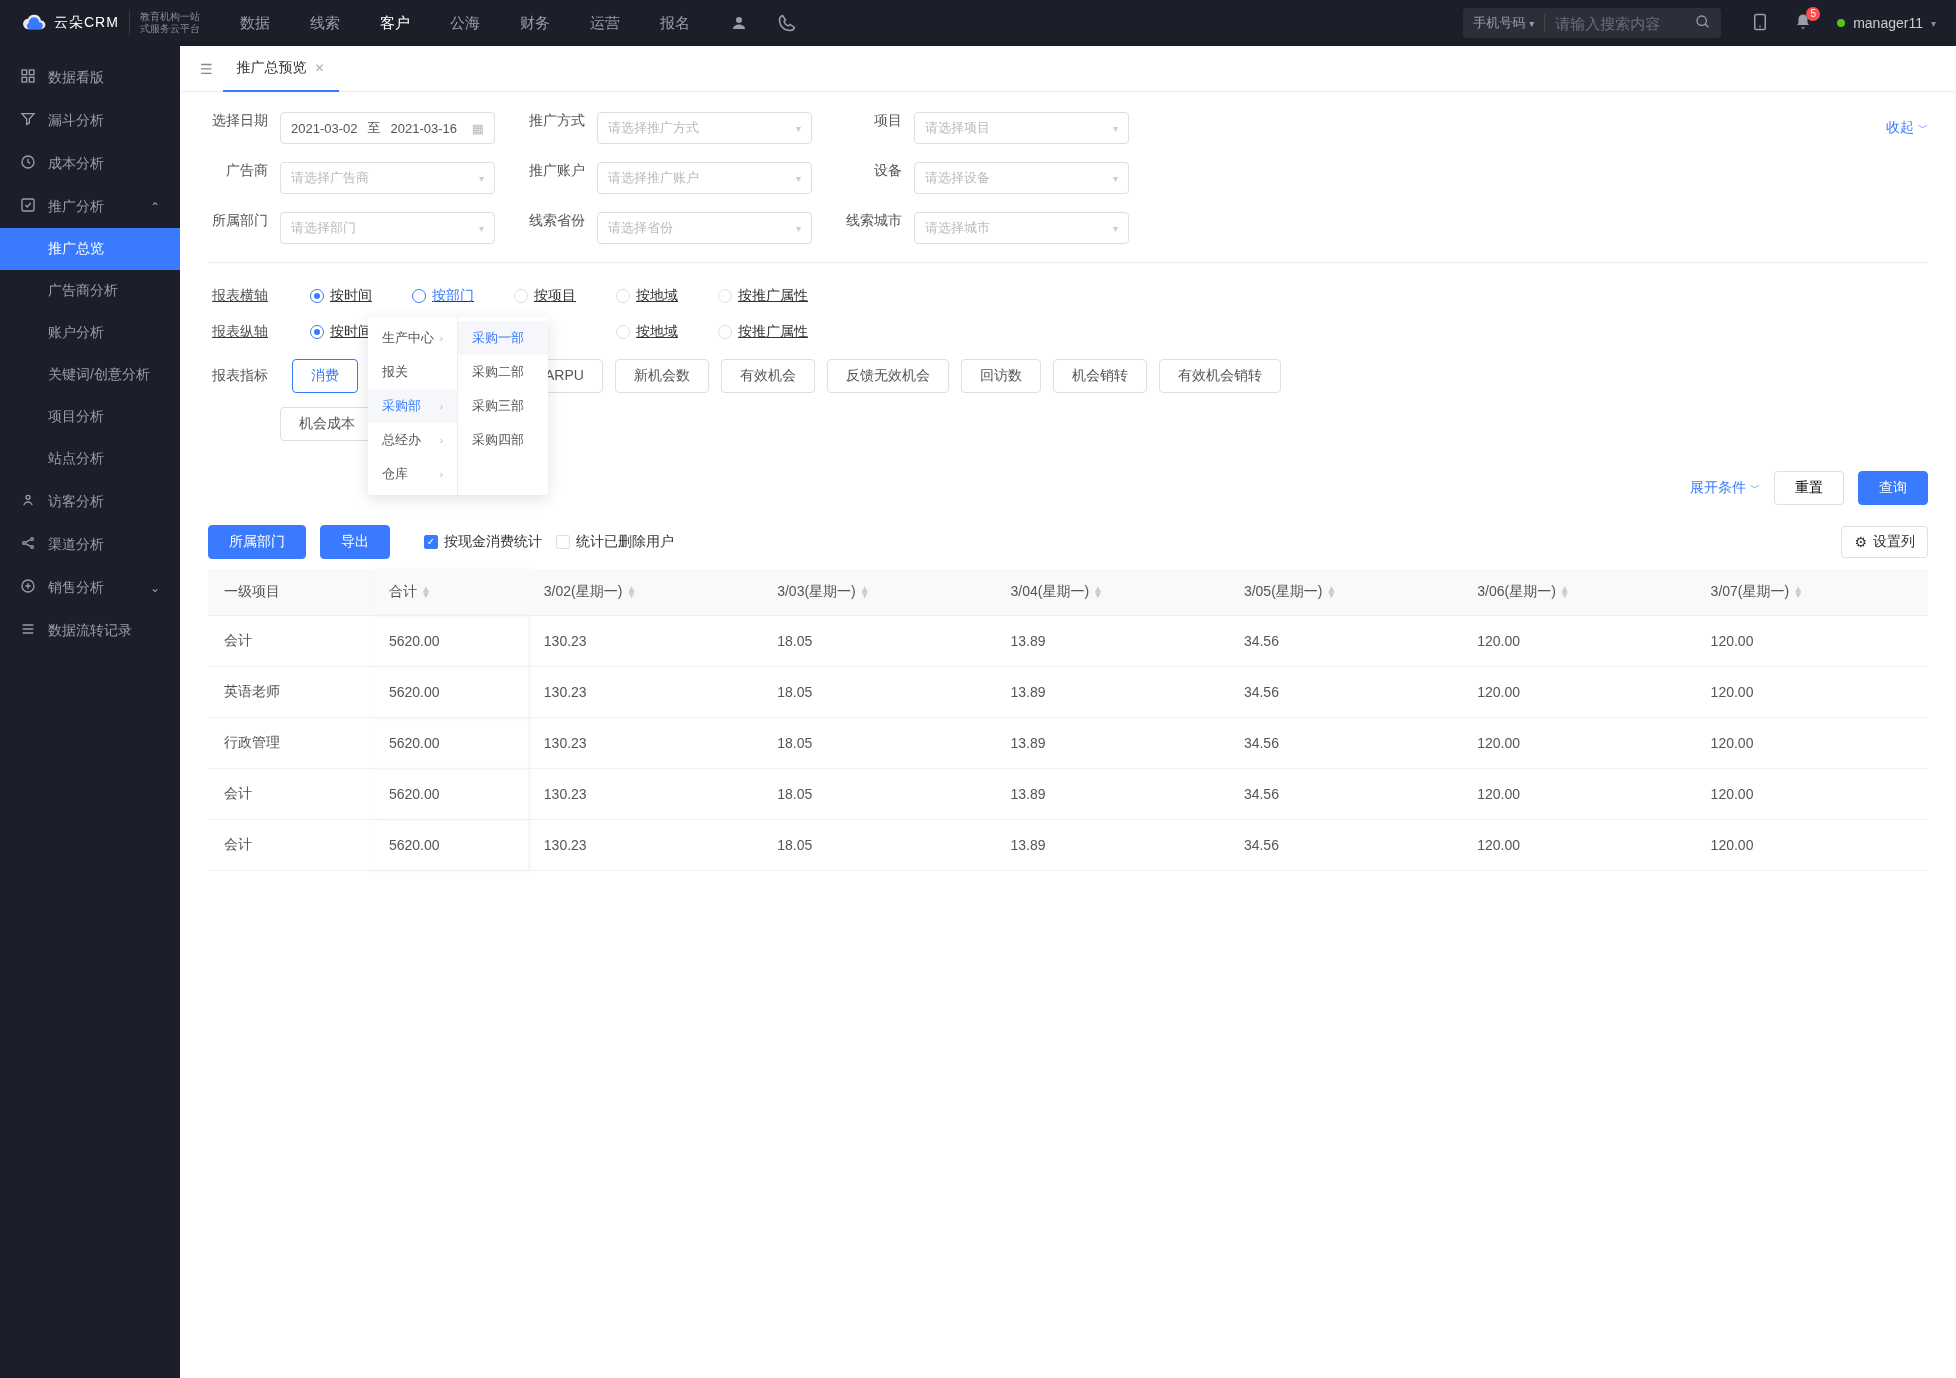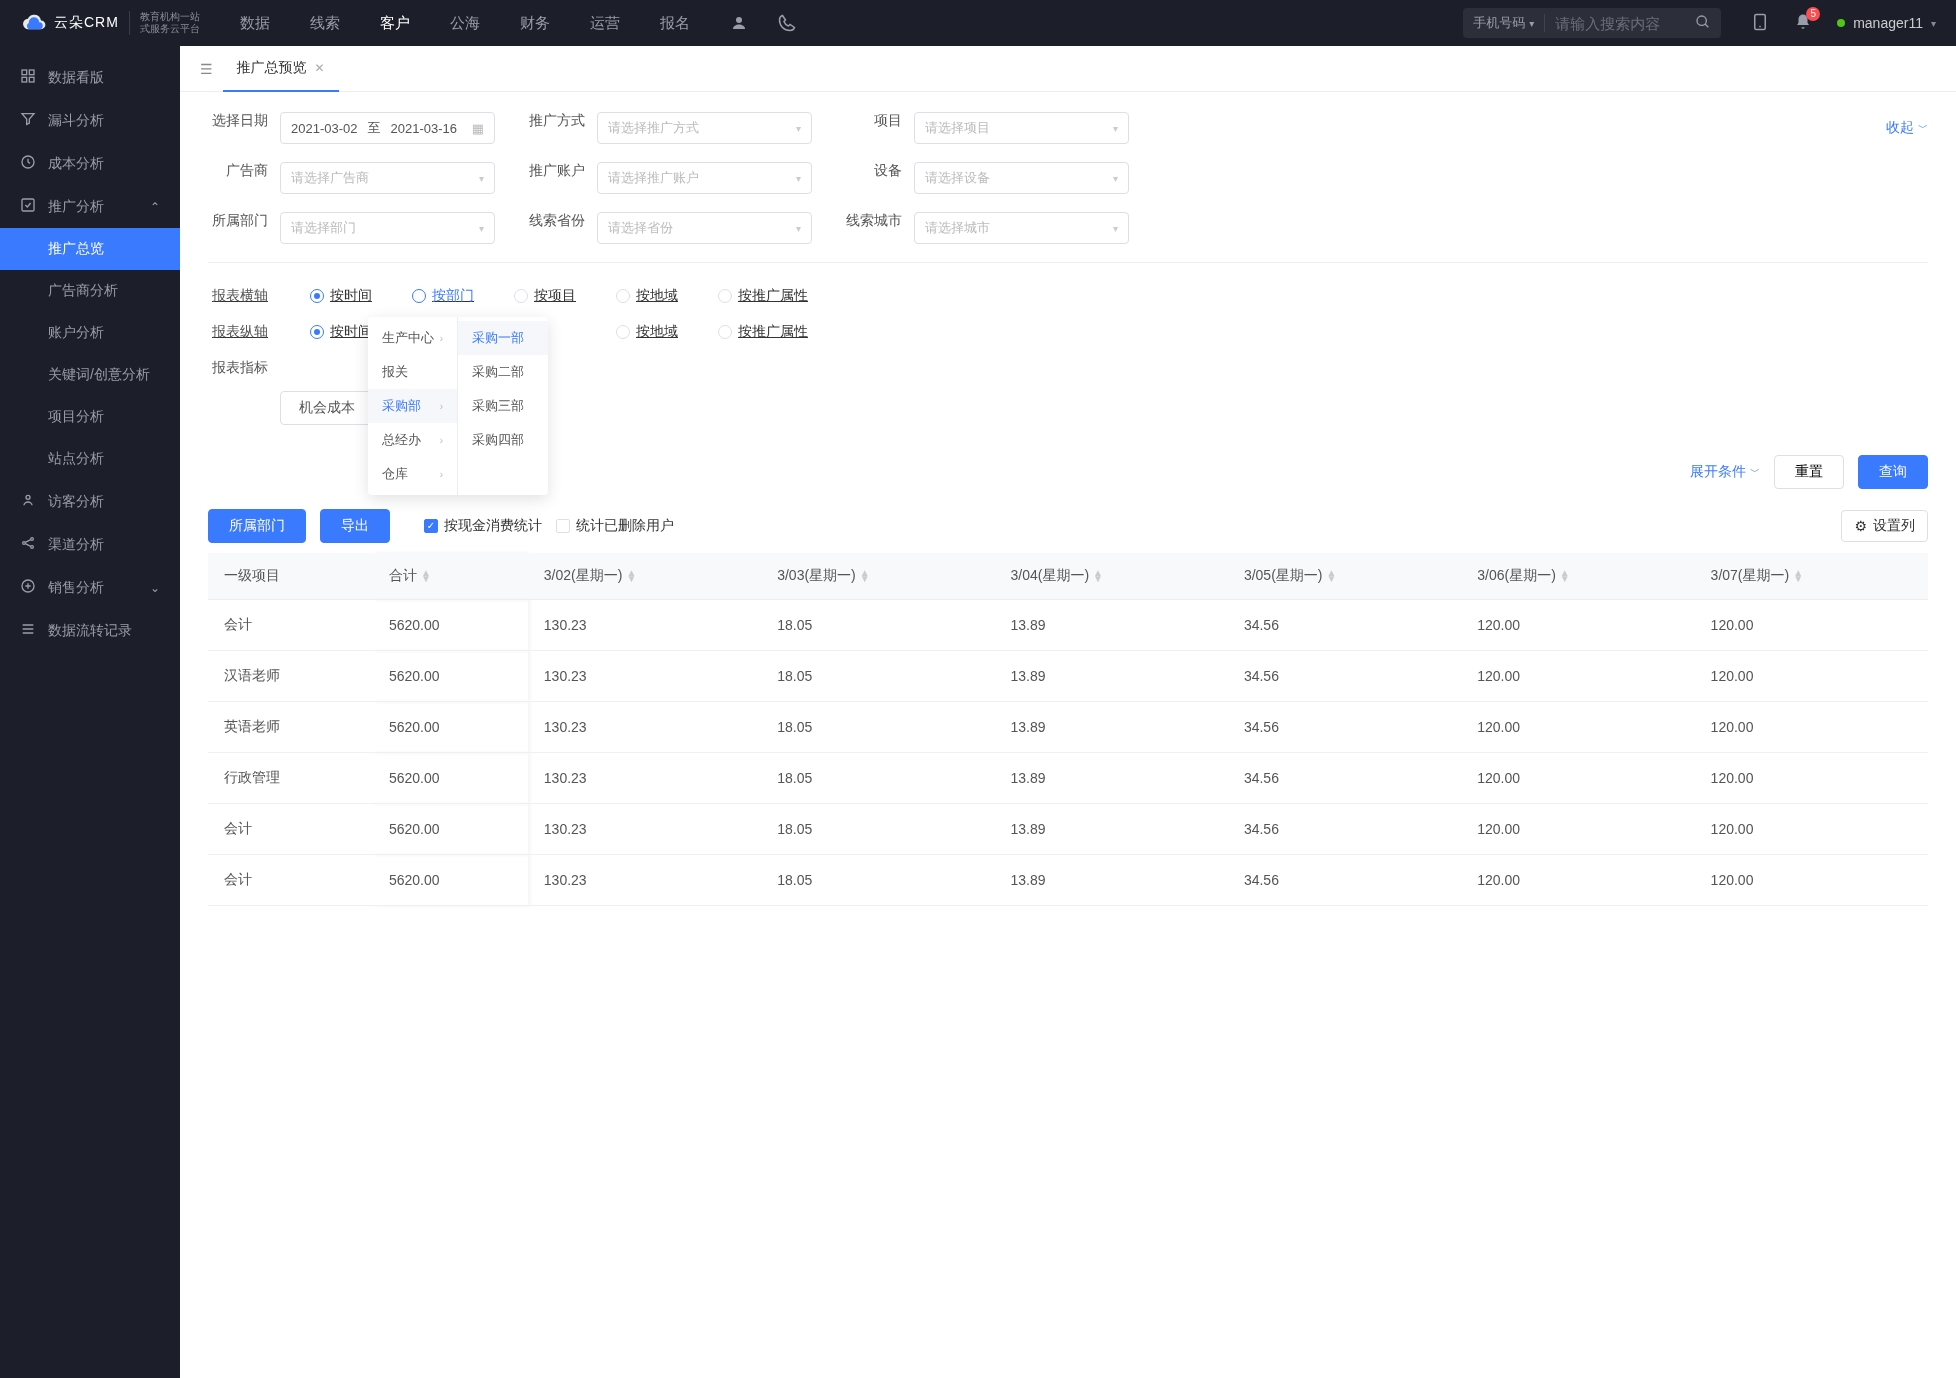--- a/index.html
+++ b/index.html
@@ -371,20 +371,32 @@
                 <span>按地域</span>
               </span>
               <span class="radio">
                 <span class="radio-circle"></span>
                 <span>按推广属性</span>
               </span>
             </span>
         </div>
         <div class="metric-row">
           <span class="rlabel">报表指标</span>
+          <span id="metric-opts" style="display:flex;gap:12px;flex-wrap:wrap">
+              <span class="metric-btn active">消费</span>
+              <span class="metric-btn">流</span>
+              <span class="metric-btn" style="visibility: hidden;">流量数</span>
+              <span class="metric-btn">ARPU</span>
+              <span class="metric-btn">新机会数</span>
+              <span class="metric-btn">有效机会</span>
+              <span class="metric-btn">反馈无效机会</span>
+              <span class="metric-btn">回访数</span>
+              <span class="metric-btn">机会销转</span>
+              <span class="metric-btn">有效机会销转</span>
+            </span>
         </div>
         <div class="metric-row" style="padding-left:72px">
           <span class="metric-btn">机会成本</span>
         </div>
 
         <div class="cascader" style="left:160px;top:30px">
           <div class="casc-col" id="casc1">
               <div class="casc-item">
                 <span>生产中心</span>
                 <span class="arr">›</span>
@@ -479,30 +491,20 @@
               <td class="fixed">会计</td>
               <td class="fixed fixed-shadow">5620.00</td>
               <td>130.23</td>
               <td>18.05</td>
               <td>13.89</td>
               <td>34.56</td>
               <td>120.00</td>
               <td>120.00</td>
             </tr>
             <tr>
-              <td class="fixed">汉语老师</td>
-              <td class="fixed fixed-shadow">5620.00</td>
-              <td>130.23</td>
-              <td>18.05</td>
-              <td>13.89</td>
-              <td>34.56</td>
-              <td>120.00</td>
-              <td>120.00</td>
-            </tr>
-            <tr>
               <td class="fixed">英语老师</td>
               <td class="fixed fixed-shadow">5620.00</td>
               <td>130.23</td>
               <td>18.05</td>
               <td>13.89</td>
               <td>34.56</td>
               <td>120.00</td>
               <td>120.00</td>
             </tr>
             <tr>

